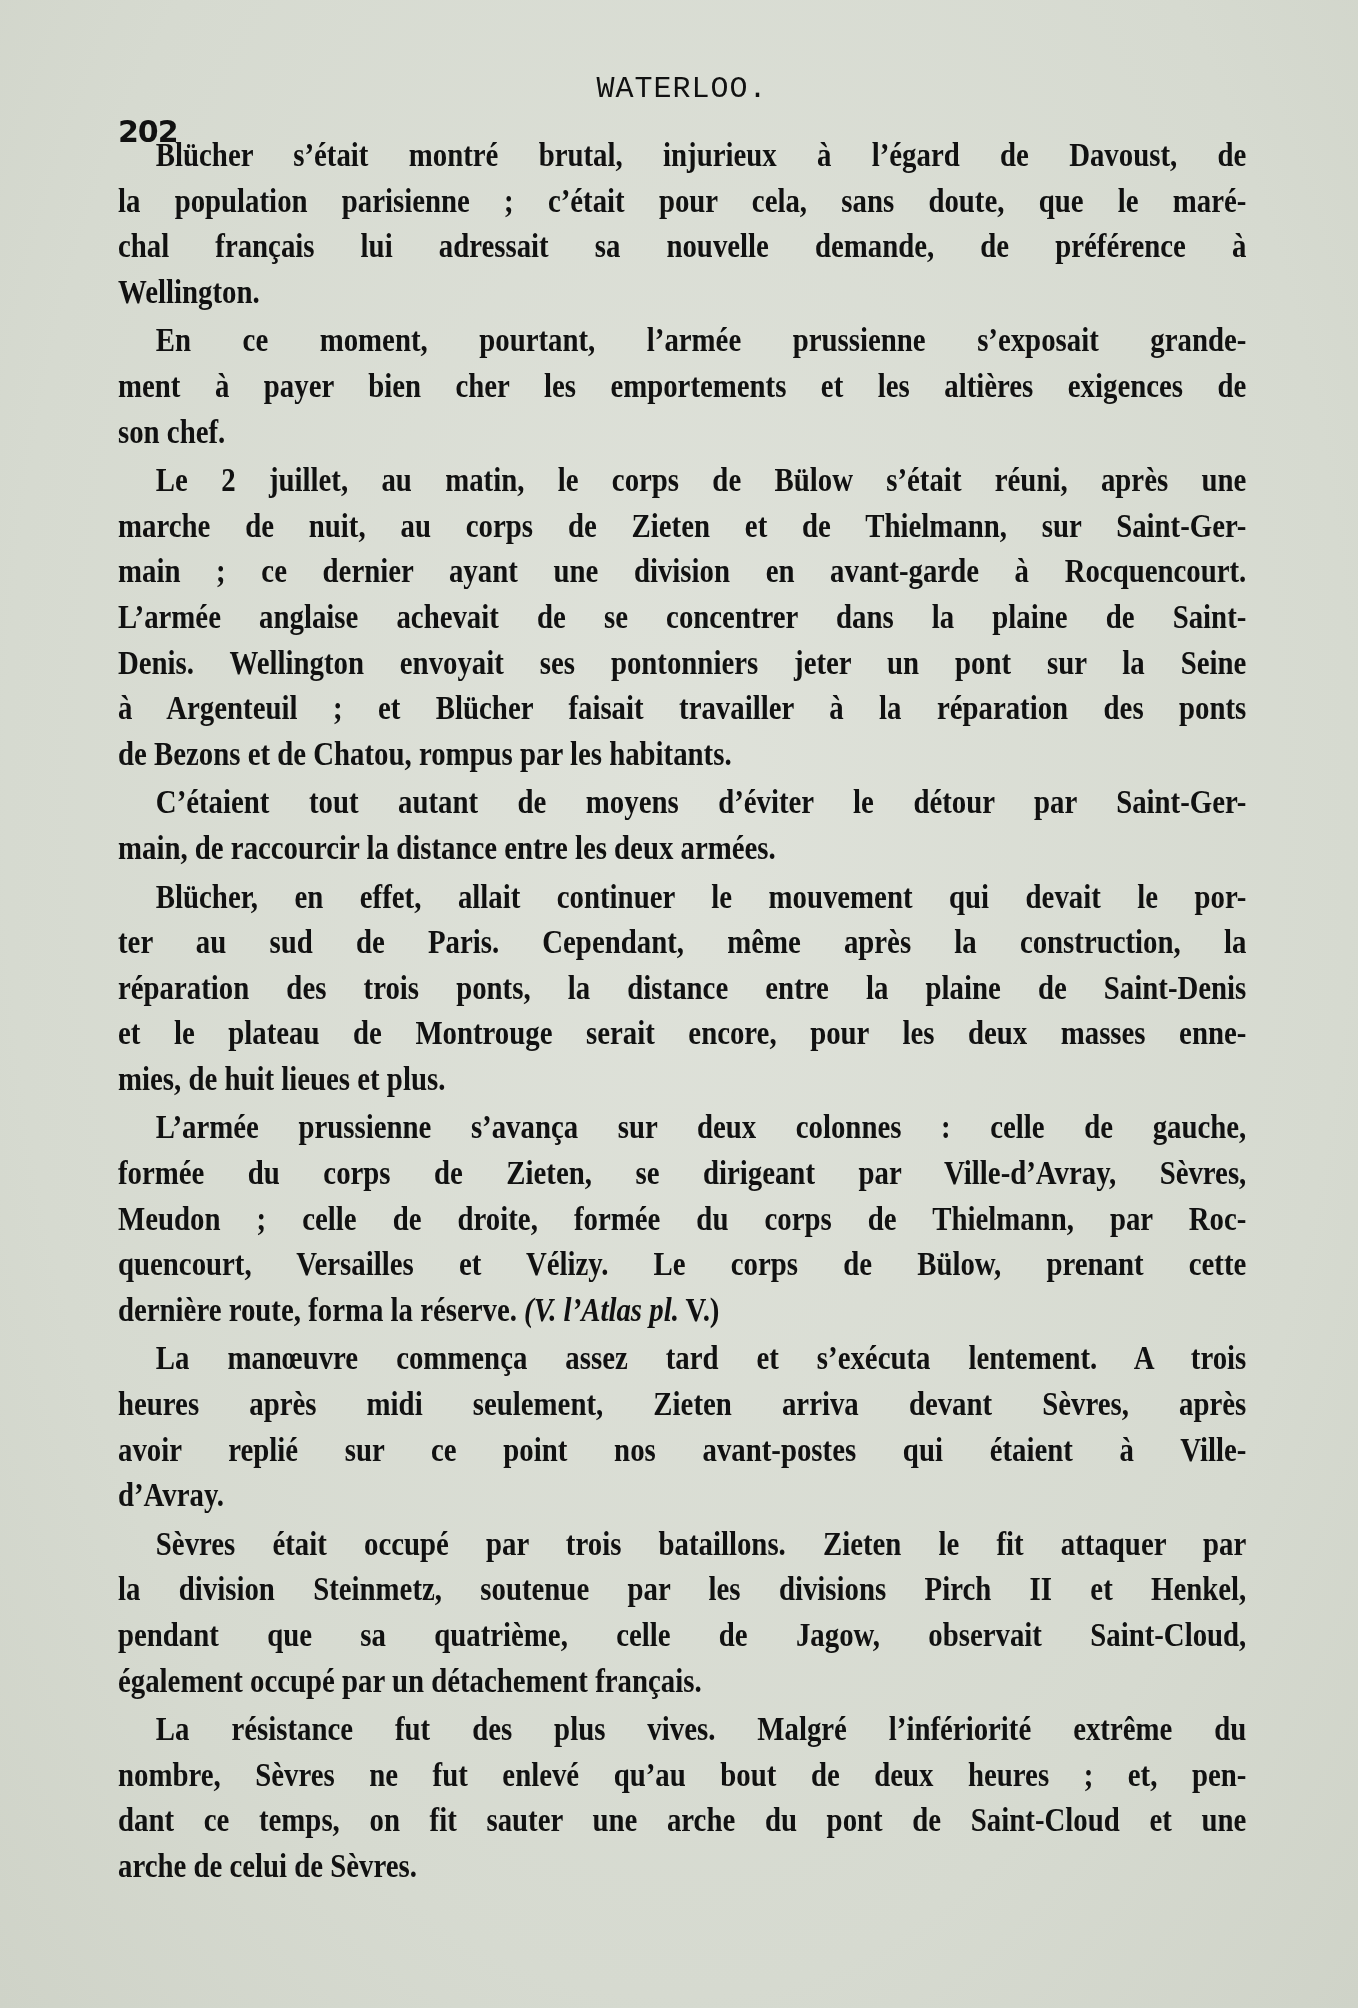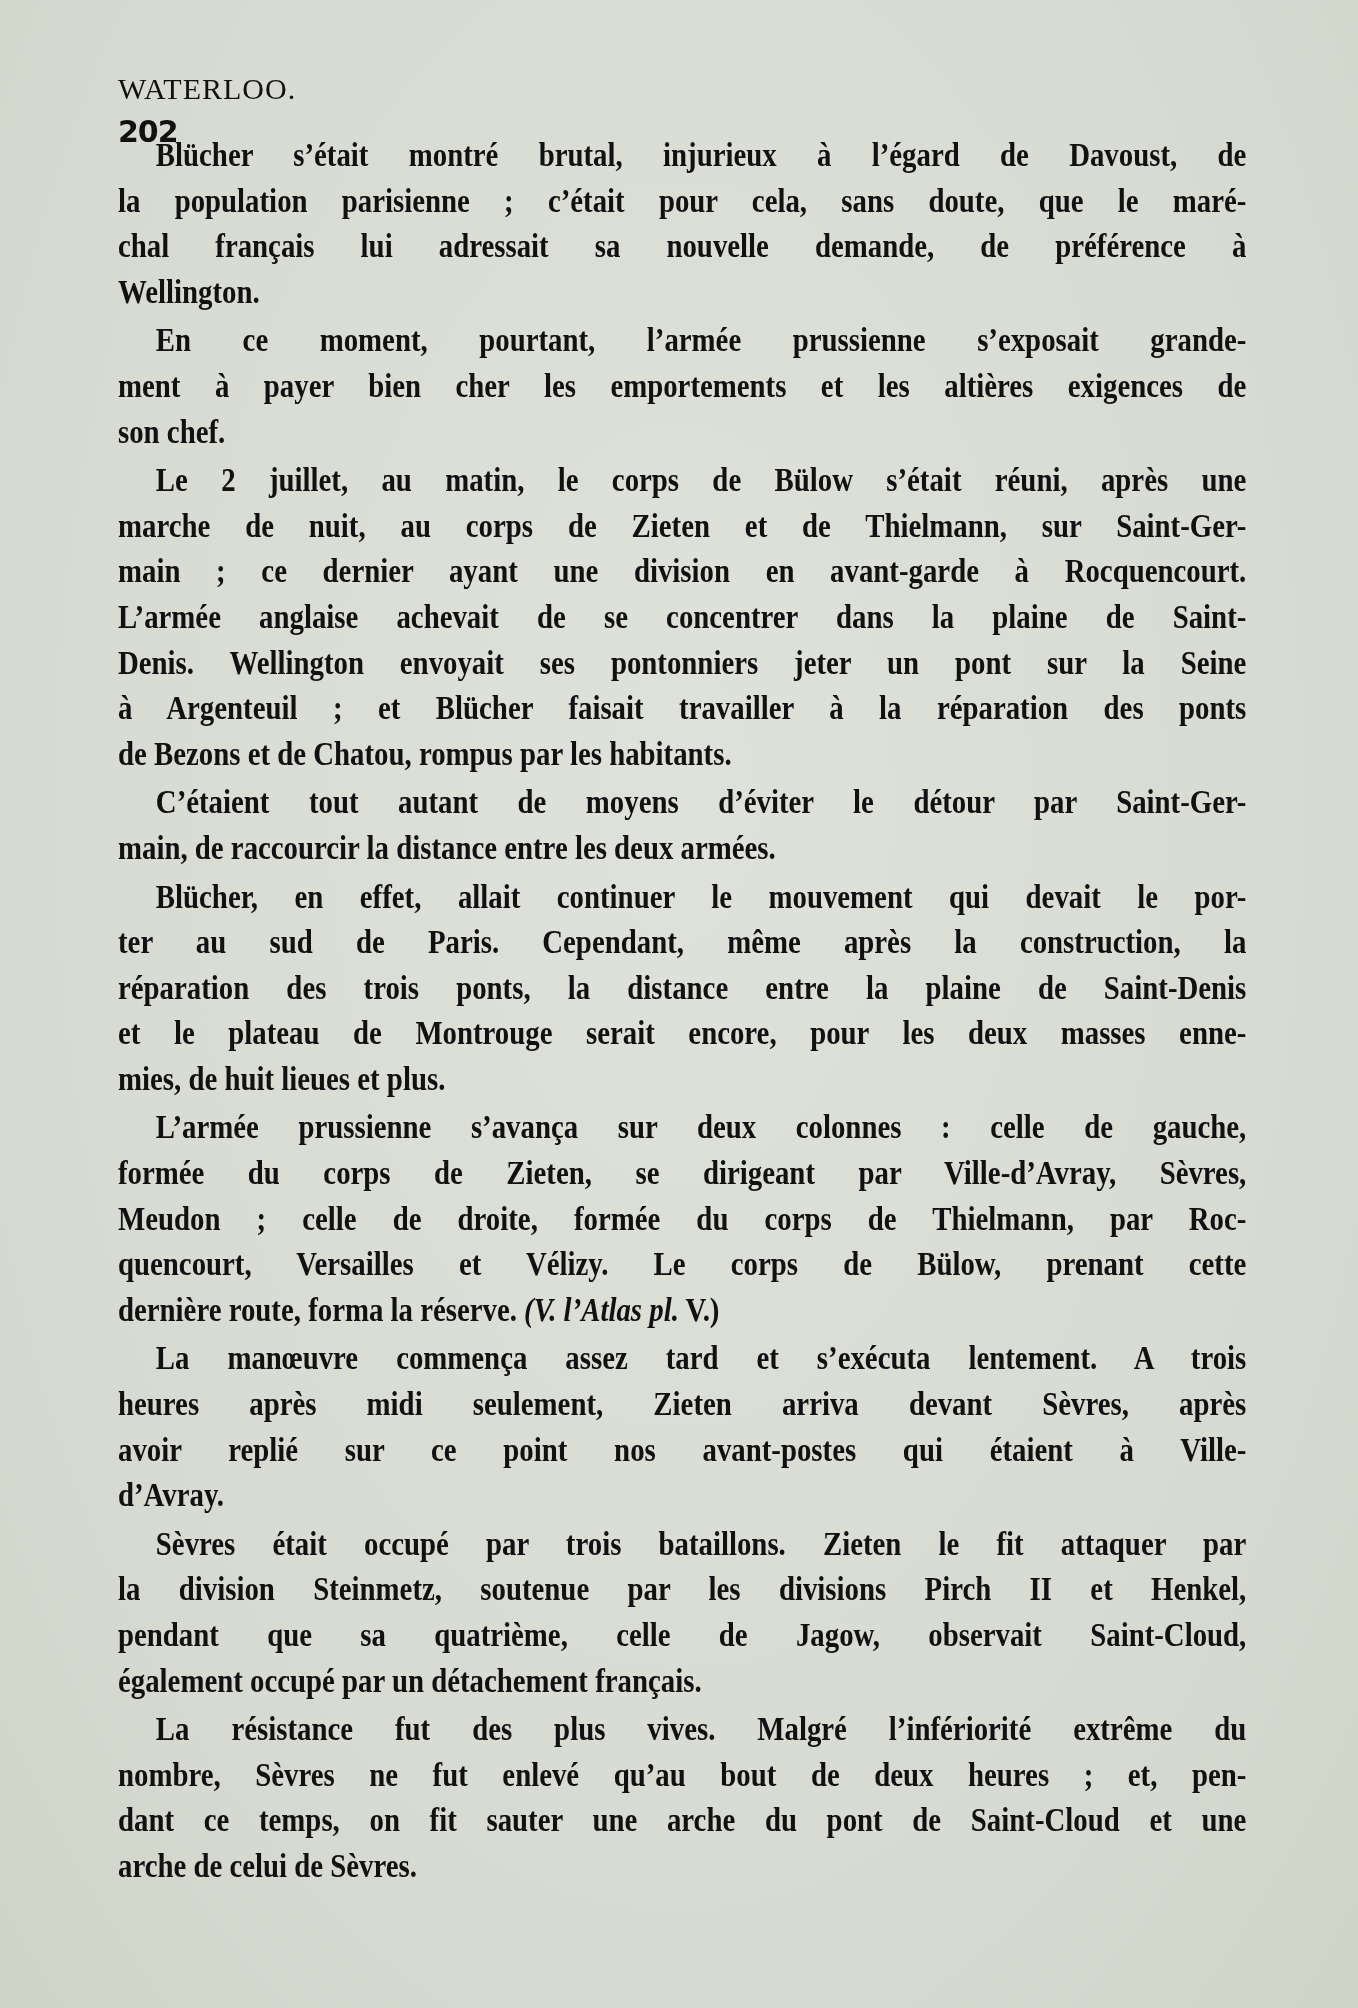--- a/index.html
+++ b/index.html
@@ -31,23 +31,25 @@
     font-family: "DejaVu Sans", sans-serif;
     font-size: 30px;
     font-weight: bold;
     letter-spacing: -1px;
     margin-top: 44px;
   }
   .head-title {
     position: absolute;
     left: 0; right: 0;
     top: 2px;
+    text-align: center;
     font-size: 30px;
     letter-spacing: 1px;
     font-weight: normal;
+    font-family: Liberation Mono, monospace;
   }
   .body-text {
     margin-top: 12px;
     font-size: 33.5px;
     line-height: 45.6px;
     text-align: justify;
     font-weight: bold;
     transform: scaleX(0.86);
     transform-origin: left top;
     width: 1312px;

